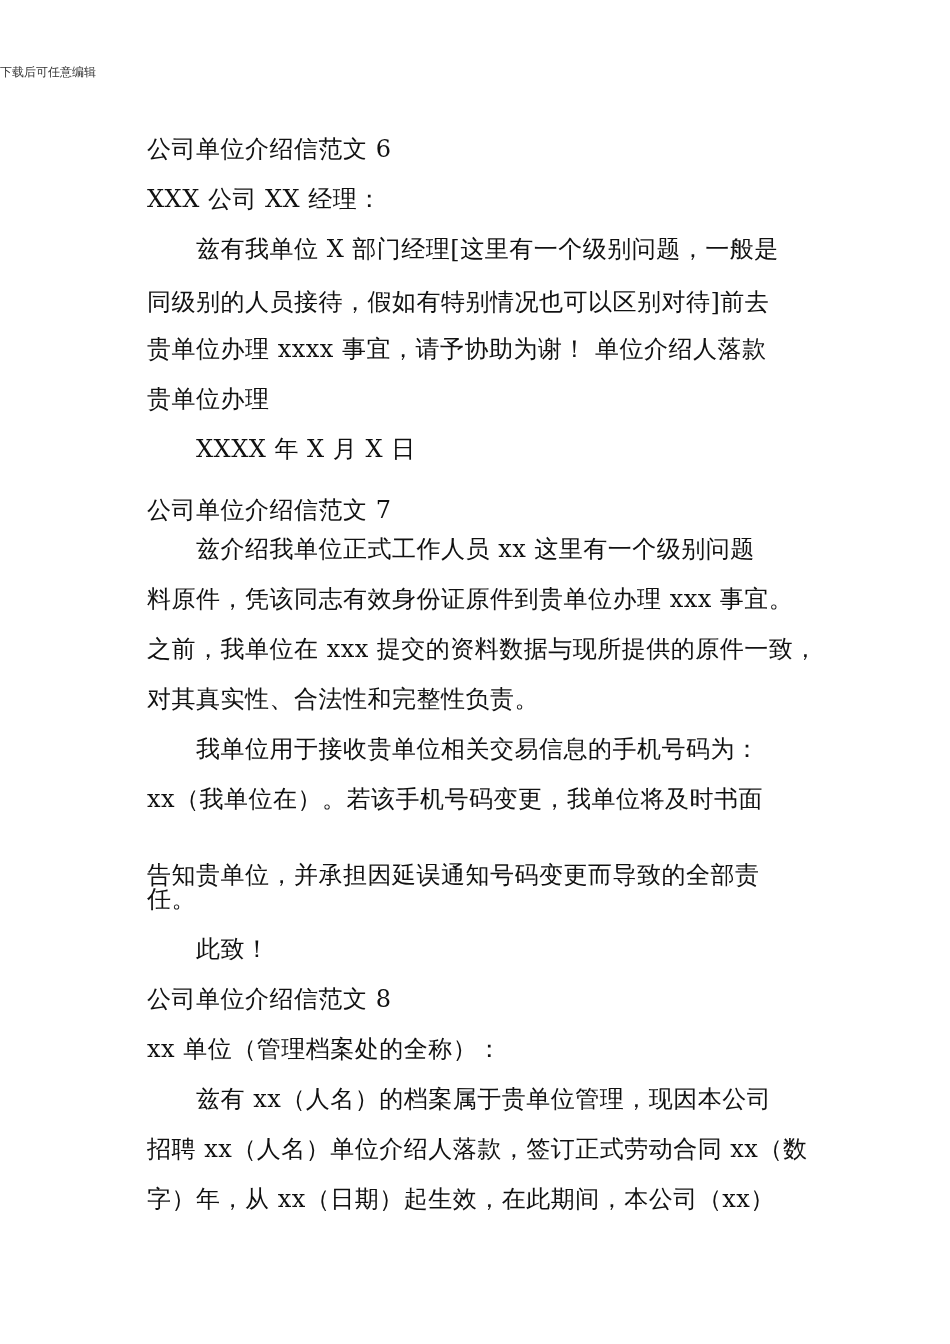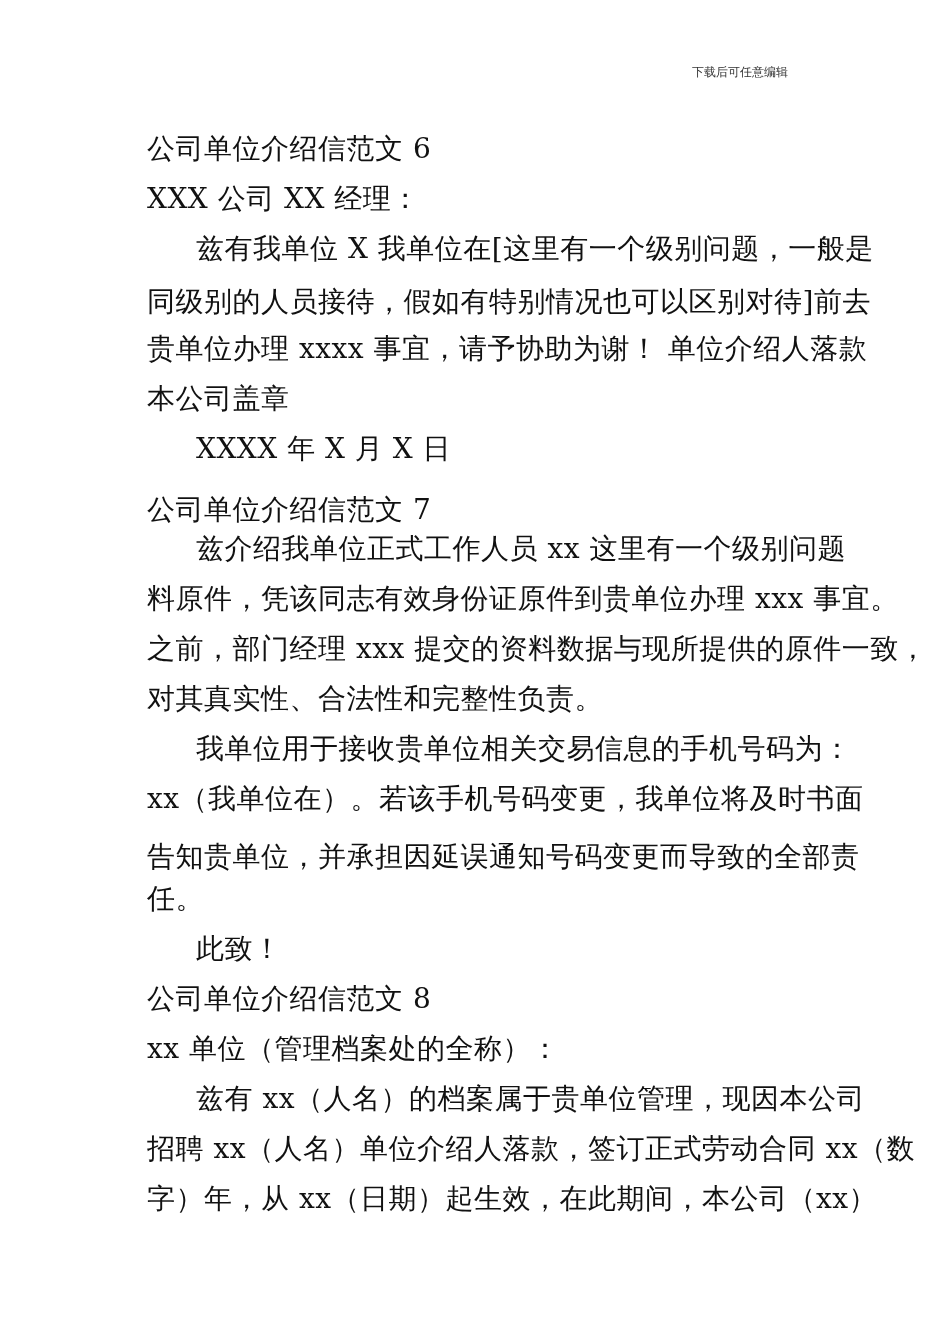--- a/index.html
+++ b/index.html
@@ -13,57 +13,57 @@
       position: relative;
       overflow: hidden;
       font-family: "DejaVu Serif", "Liberation Serif", serif;
       color: #111111;
     }
     .page-header {
       position: absolute;
       top: 64px;
       left: 0;
       width: 788px;
-      text-align: right;
+      text-align: left;
       font-size: 12px;
       color: #333333;
     }
     .line {
       position: absolute;
       left: 147px;
-      font-size: 28px;
+      font-size: 24px;
       line-height: 30px;
       white-space: nowrap;
       letter-spacing: 0.5px;
     }
     .indent {
       left: 196px;
     }
   </style>
 </head>
 <body>
 
 <div class="page-header">下载后可任意编辑</div>
 
 <div>
   <div class="line" style="top:134px">公司单位介绍信范文 6</div>
   <div class="line" style="top:184px">XXX 公司 XX 经理：</div>
-  <div class="line indent" style="top:234px">兹有我单位 X 我单位在[这里有一个级别问题，一般是</div>
+  <div class="line indent" style="top:234px">兹有我单位 X 部门经理[这里有一个级别问题，一般是</div>
   <div class="line" style="top:287px">同级别的人员接待，假如有特别情况也可以区别对待]前去</div>
   <div class="line" style="top:334px">贵单位办理 xxxx 事宜，请予协助为谢！  单位介绍人落款</div>
-  <div class="line" style="top:384px">本公司盖章</div>
+  <div class="line" style="top:384px">贵单位办理</div>
   <div class="line indent" style="top:434px">XXXX 年 X 月 X 日</div>
   <div class="line" style="top:495px">公司单位介绍信范文 7</div>
   <div class="line indent" style="top:534px">兹介绍我单位正式工作人员 xx 这里有一个级别问题</div>
   <div class="line" style="top:584px">料原件，凭该同志有效身份证原件到贵单位办理 xxx 事宜。</div>
-  <div class="line" style="top:634px">之前，部门经理 xxx 提交的资料数据与现所提供的原件一致，</div>
+  <div class="line" style="top:634px">之前，我单位在 xxx 提交的资料数据与现所提供的原件一致，</div>
   <div class="line" style="top:684px">对其真实性、合法性和完整性负责。</div>
   <div class="line indent" style="top:734px">我单位用于接收贵单位相关交易信息的手机号码为：</div>
   <div class="line" style="top:784px">xx（我单位在）。若该手机号码变更，我单位将及时书面</div>
-  <div class="line" style="top:842px">告知贵单位，并承担因延误通知号码变更而导致的全部责</div>
+  <div class="line" style="top:860px">告知贵单位，并承担因延误通知号码变更而导致的全部责</div>
   <div class="line" style="top:884px">任。</div>
   <div class="line indent" style="top:934px">此致！</div>
   <div class="line" style="top:984px">公司单位介绍信范文 8</div>
   <div class="line" style="top:1034px">xx 单位（管理档案处的全称）：</div>
   <div class="line indent" style="top:1084px">兹有 xx（人名）的档案属于贵单位管理，现因本公司</div>
   <div class="line" style="top:1134px">招聘 xx（人名）单位介绍人落款，签订正式劳动合同 xx（数</div>
   <div class="line" style="top:1184px">字）年，从 xx（日期）起生效，在此期间，本公司（xx）</div>
 </div>
 
 </body></html>

